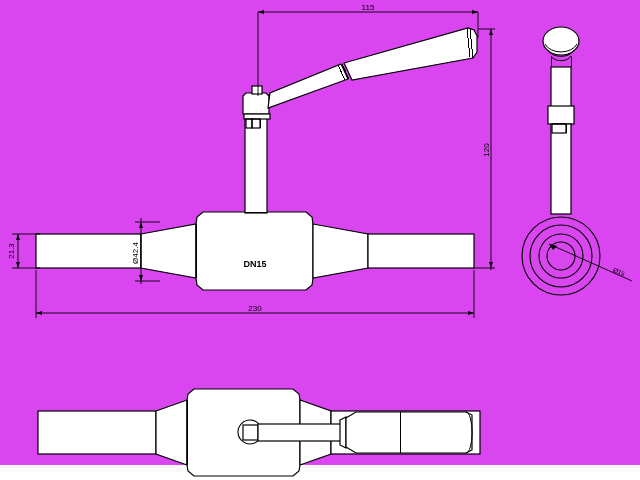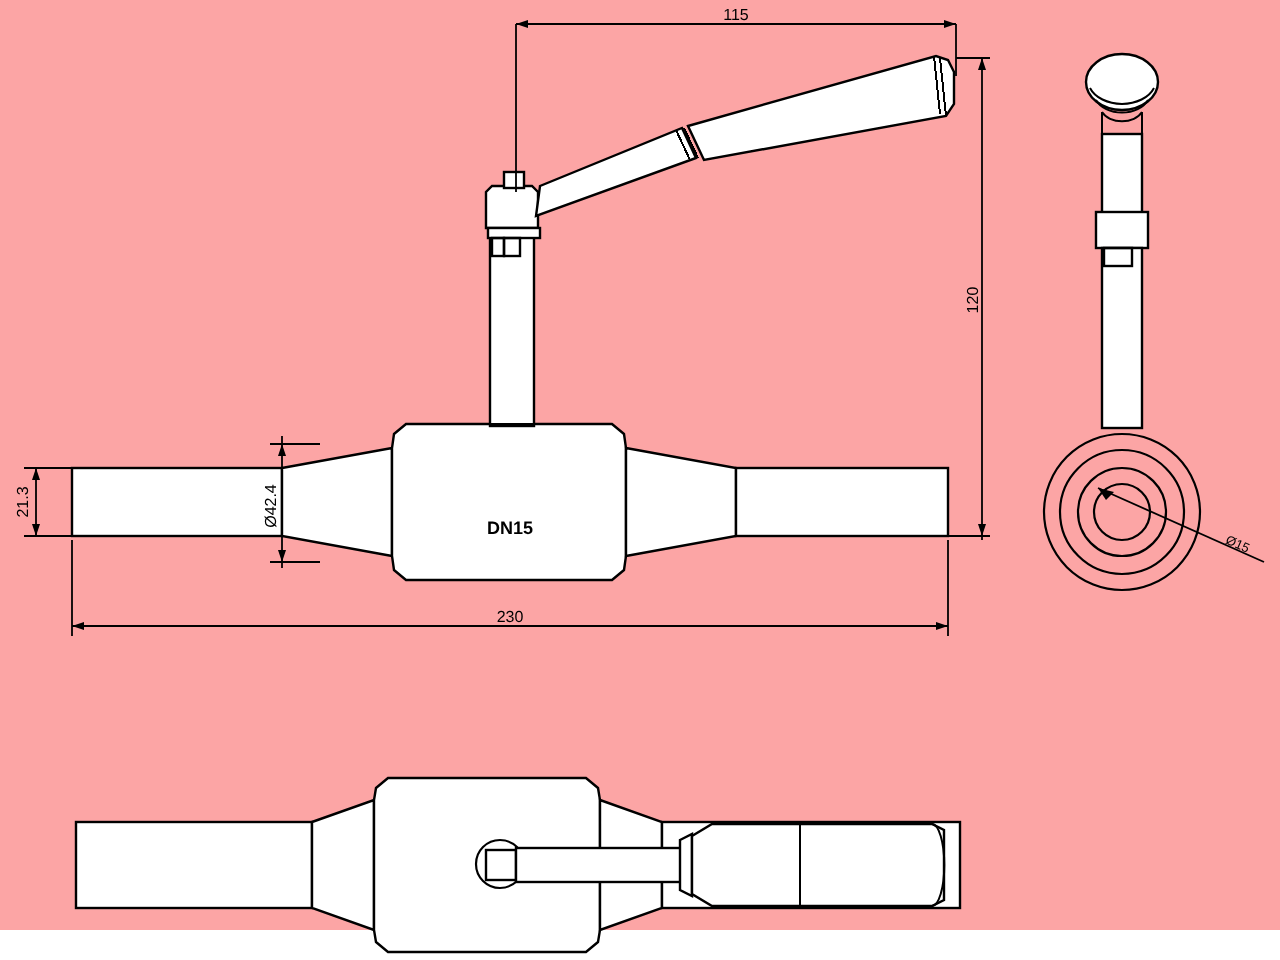--- a/index.html
+++ b/index.html
@@ -10,21 +10,21 @@
   body {
     width: 640px;
     height: 480px;
     overflow: hidden;
     font-family: "Liberation Sans", sans-serif;
   }
   #drawing-canvas {
     position: relative;
     width: 640px;
     height: 465px;
-    background: #fca5a5;
+    background: #d946ef;
   }
   svg#cad-svg {
     display: block;
     width: 640px;
     height: 480px;
   }
   .ln {
     stroke: #000000;
     stroke-width: 1;
     fill: none;

